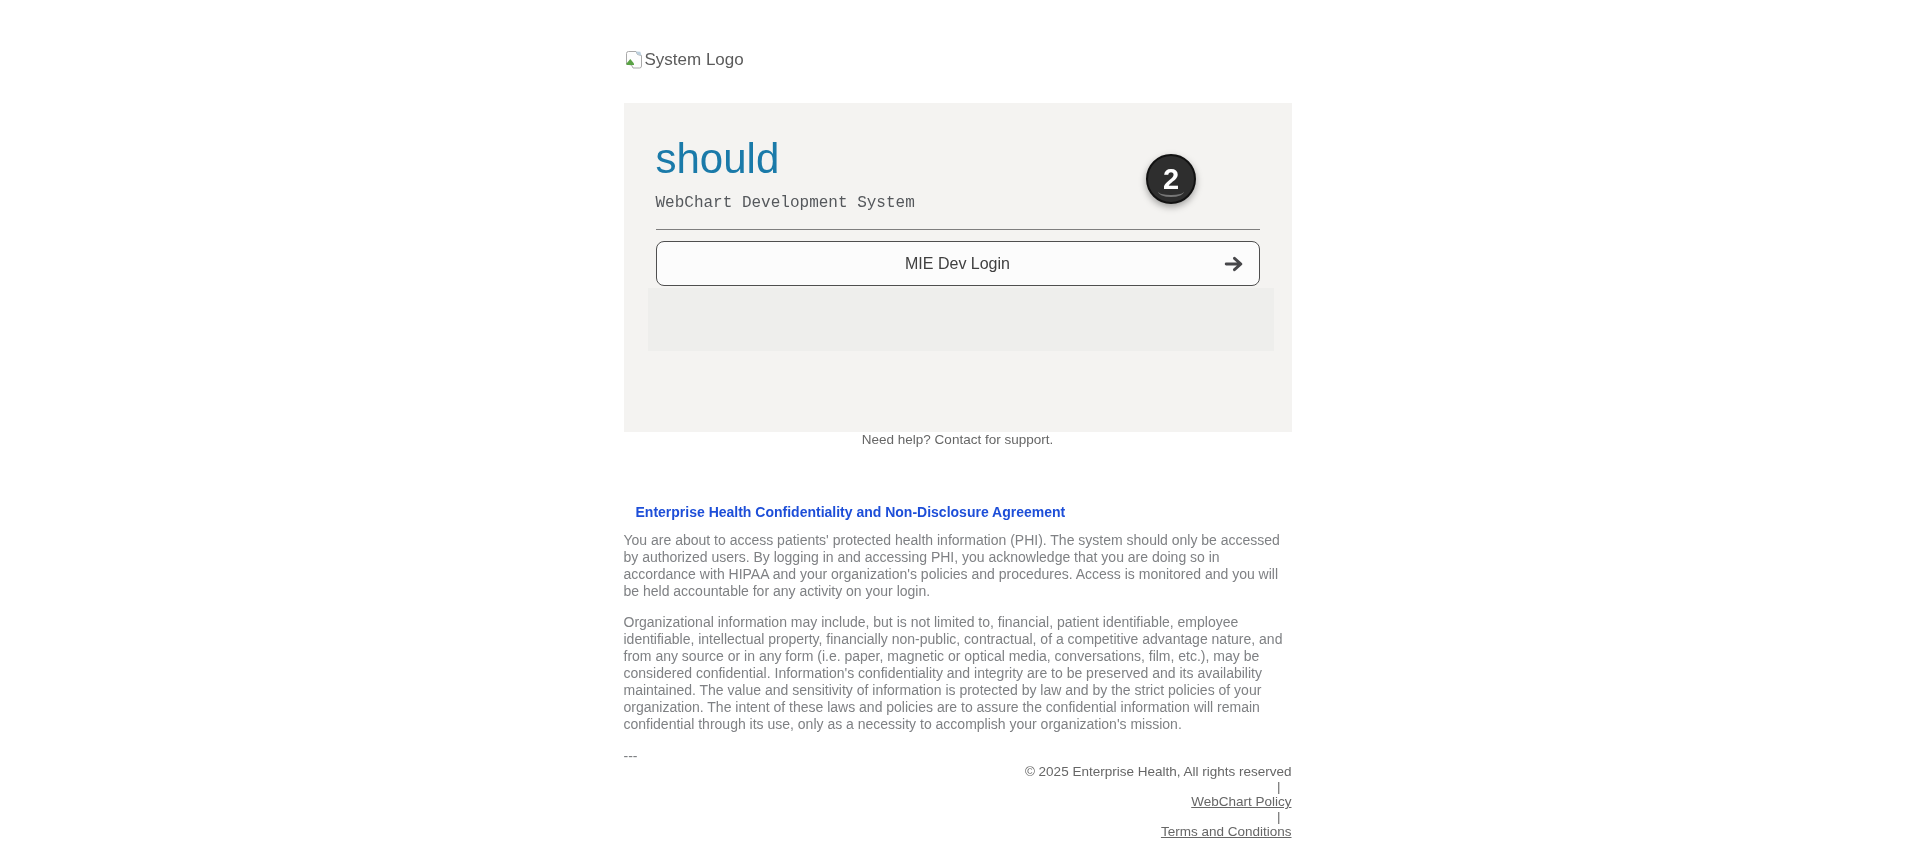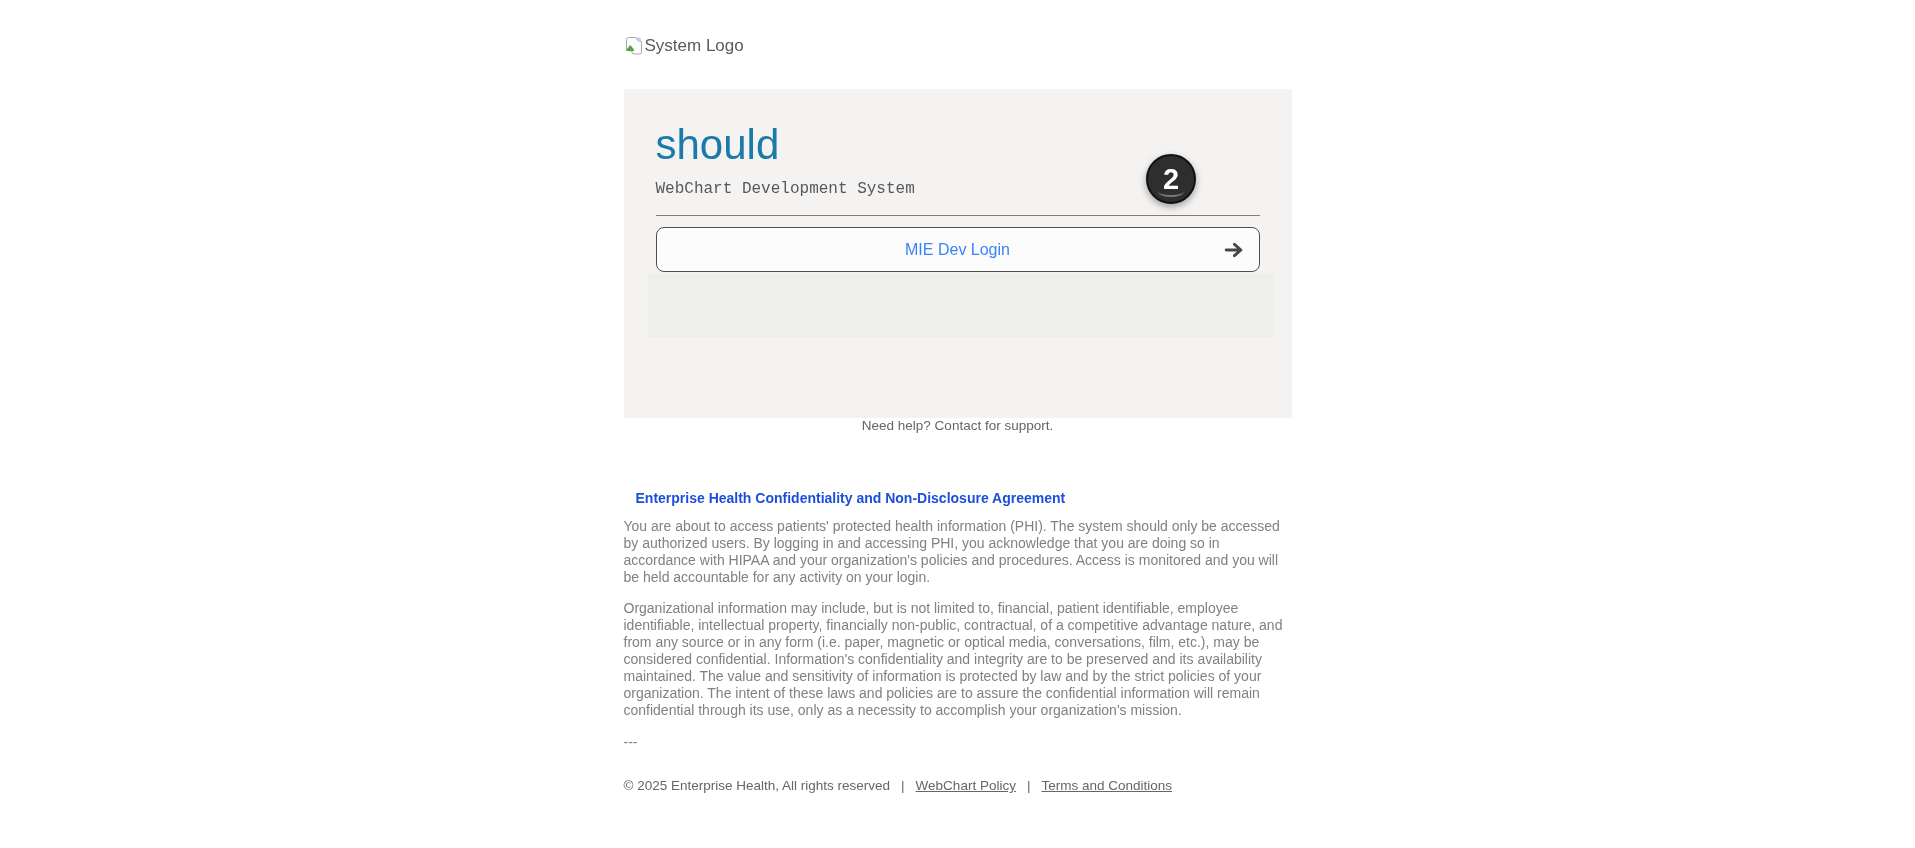--- a/index.html
+++ b/index.html
@@ -7,21 +7,21 @@
     position: relative;
     width: 1915px;
     height: 848px;
     background: #ffffff;
     font-family: "Liberation Sans", sans-serif;
     overflow: hidden;
   }
   .content {
     width: 668px;
     margin: 0 auto;
-    padding-top: 36px;
+    padding-top: 50px;
   }
   
   .logo-row {
     display: flex;
     align-items: center;
     height: 20px;
     gap: 1px;
   }
   .logo-alt {
     font-size: 17px;
@@ -56,21 +56,21 @@
     margin-top: 11px;
     position: relative;
     display: block;
     width: 100%;
     height: 45px;
     background: #fcfcfc;
     border: 1px solid #4f4f4f;
     border-radius: 8px;
     font-family: "Liberation Sans", sans-serif;
     font-size: 16px;
-    color: #3b82f6;
+    color: #404040;
     cursor: pointer;
     text-align: center;
   }
   .login-btn .arrow {
     position: absolute;
     right: 14px;
     top: 50%;
     transform: translateY(-50%);
     width: 22px;
     height: 22px;
@@ -104,25 +104,26 @@
     color: #7f8184;
   }
   .dashes {
     margin-top: 15px;
     font-size: 14px;
     color: #7f8184;
   }
 
   
   .footer {
-    margin-top: 28px;
+    margin-top: 0;
     display: flex;
     align-items: flex-end;
     font-size: 13.5px;
     color: #666666;
+    flex-direction: column;
   }
   .footer .sep { margin: 0 11px; }
   .footer a {
     color: #666666;
     text-decoration: underline;
     cursor: pointer;
   }
 
   
   .badge {

